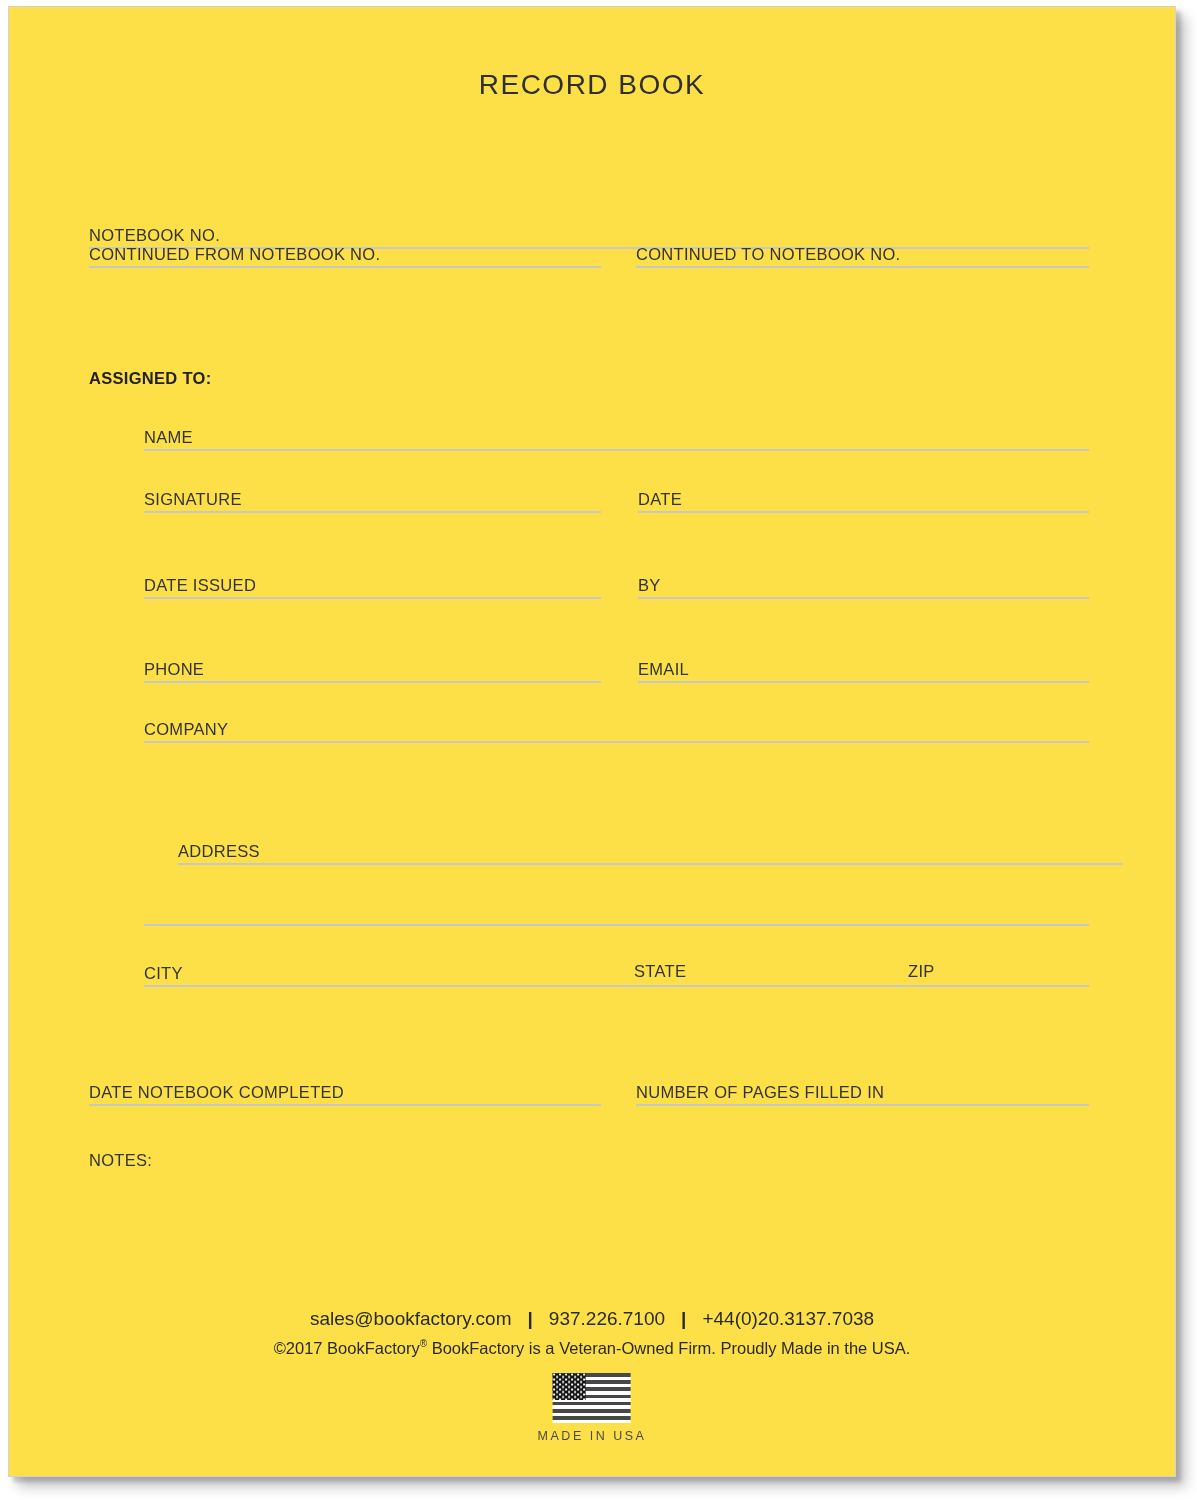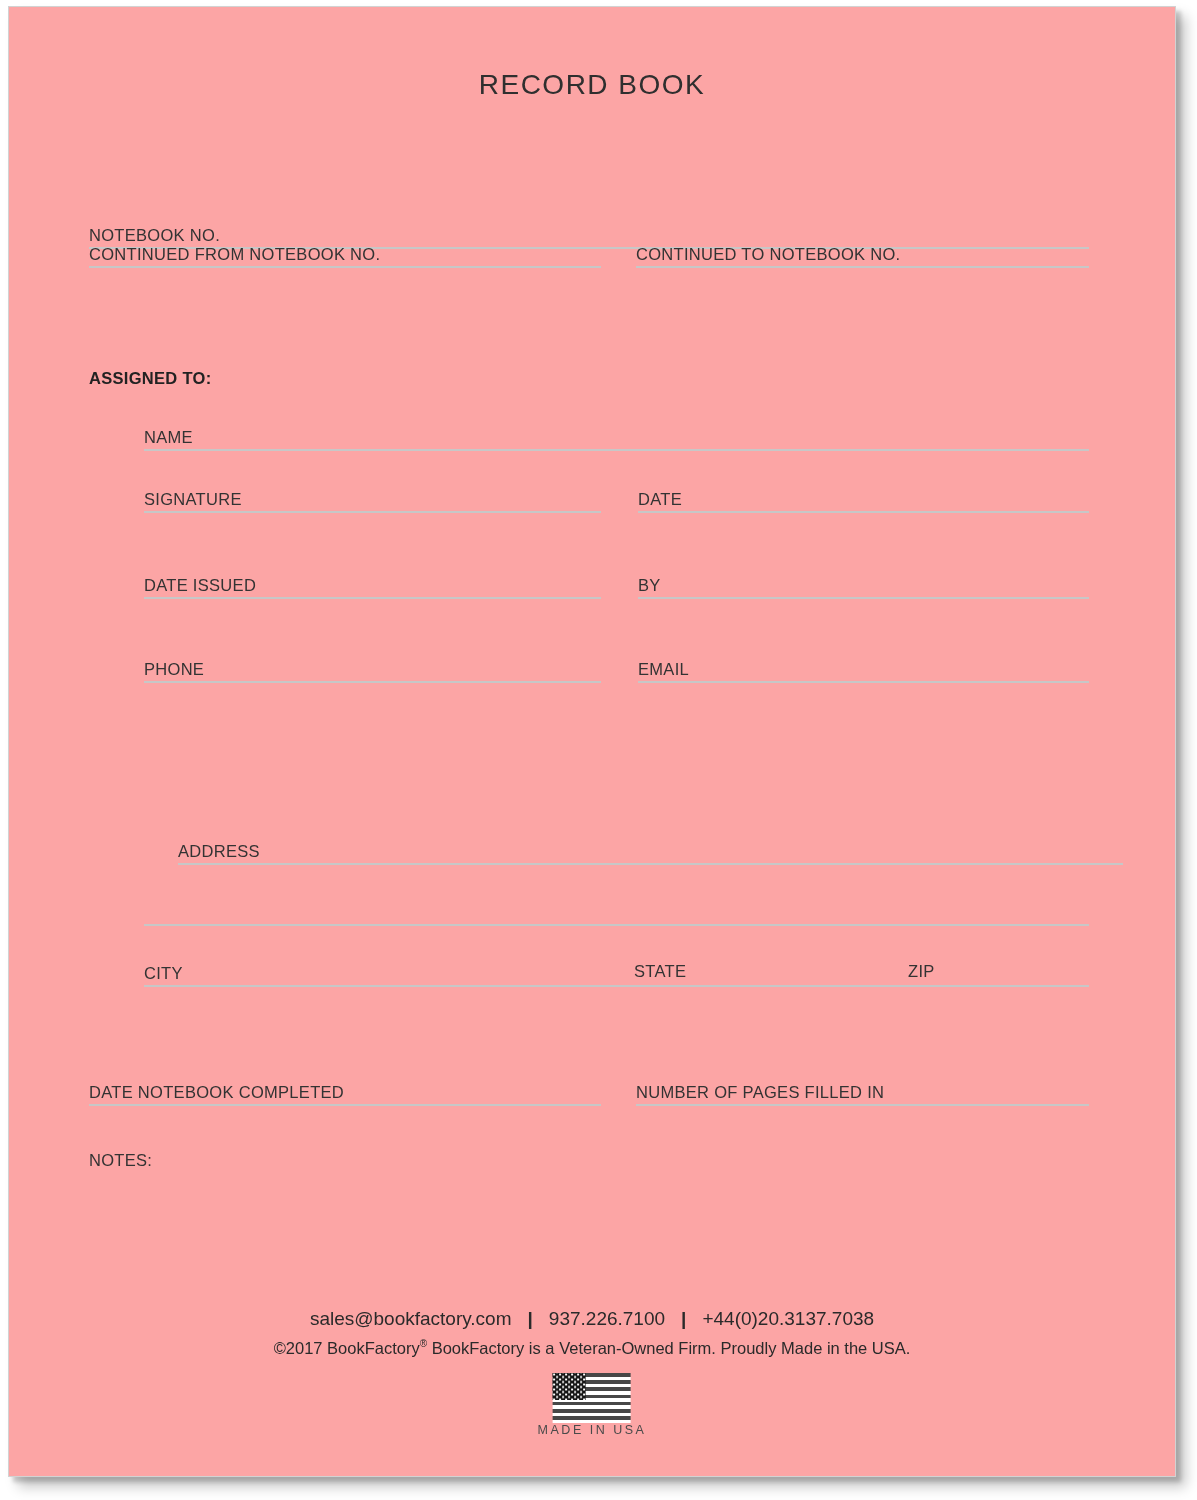--- a/index.html
+++ b/index.html
@@ -1,20 +1,20 @@
 <!DOCTYPE html>
 <html><head>
 <meta charset="utf-8">
 <style>
   * { margin:0; padding:0; box-sizing:border-box; }
   html,body { width:1197px; height:1500px; background:#ffffff; font-family:"Liberation Sans", sans-serif; }
 
   .page {
     position:absolute; left:8px; top:6px; width:1168px; height:1471px;
-    background:#fca5a5;
+    background:#fde047;
     border:1px solid #d2d2d2;
     box-shadow: 5px 5px 4px rgba(0,0,0,0.18), 10px 10px 12px rgba(0,0,0,0.22);
   }
 
   .title {
     position:absolute; top:62px; left:0; width:100%;
     text-align:center; font-size:28px; letter-spacing:1.5px; color:#2f2f2f;
   }
 
   
@@ -80,21 +80,21 @@
   .canton {
     position:absolute; left:0; top:0; width:33px; height:27px;
     background-color:#151515;
     background-image:
       radial-gradient(circle, #ffffff 0.9px, rgba(255,255,255,0) 1.3px),
       radial-gradient(circle, #ffffff 0.9px, rgba(255,255,255,0) 1.3px);
     background-size:6px 5px, 6px 5px;
     background-position:1.5px 1.5px, 4.5px 4px;
   }
   .made-in {
-    font-size:12.5px; letter-spacing:2.5px; color:#4a4a4a; white-space:nowrap;
+    margin-top:6px; font-size:12.5px; letter-spacing:2.5px; color:#4a4a4a; white-space:nowrap;
   }
 </style>
 </head>
 <body>
 
 <div class="page">
 
   <div class="title">RECORD BOOK</div>
 
   <div class="f" id="f-notebook">
@@ -128,20 +128,23 @@
     <span class="lbl">BY</span>
   </div>
 
   <div class="f" id="f-phone">
     <span class="lbl">PHONE</span>
   </div>
   <div class="f" id="f-email">
     <span class="lbl">EMAIL</span>
   </div>
 
+  <div class="f" id="f-company">
+    <span class="lbl">COMPANY</span>
+  </div>
 
 
   <div class="f" id="f-address">
     <span class="lbl">ADDRESS</span>
   </div>
 
   <div class="f" id="f-address2"></div>
 
   <div class="f" id="f-cityrow">
     <span class="lbl">CITY</span>

